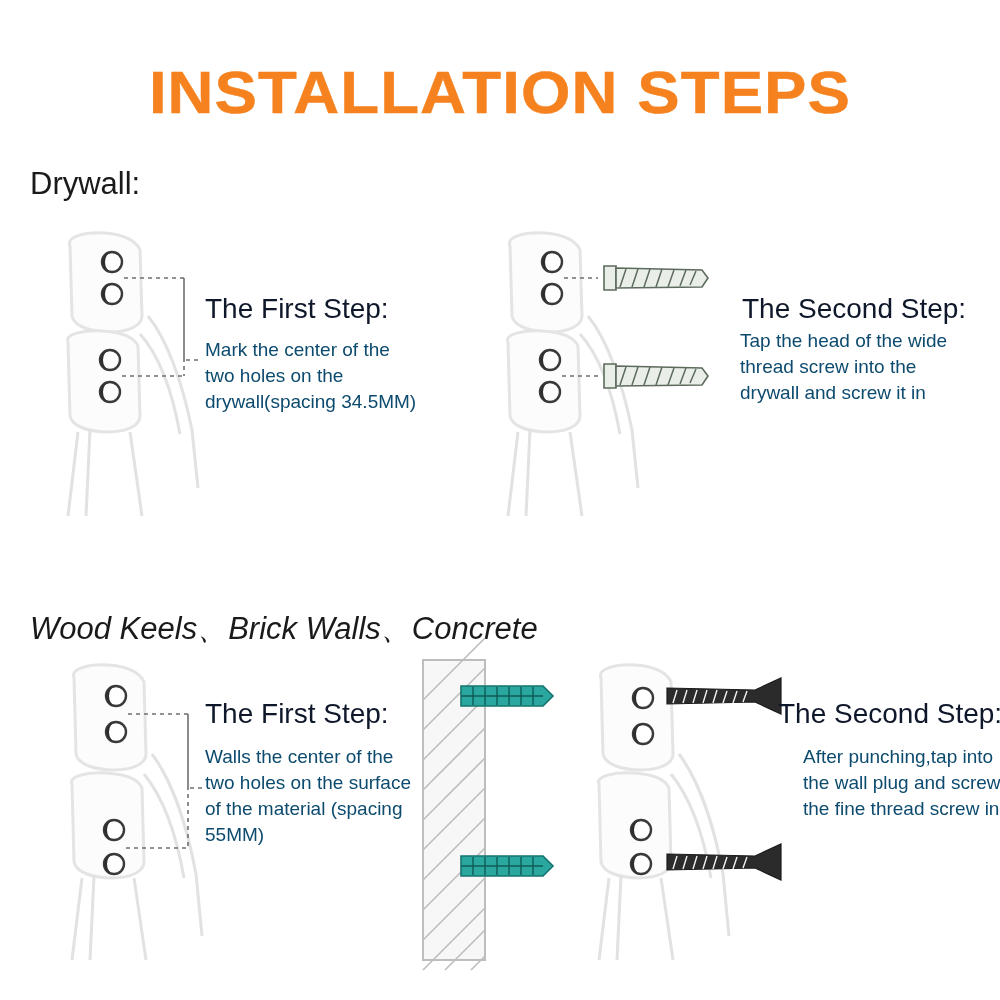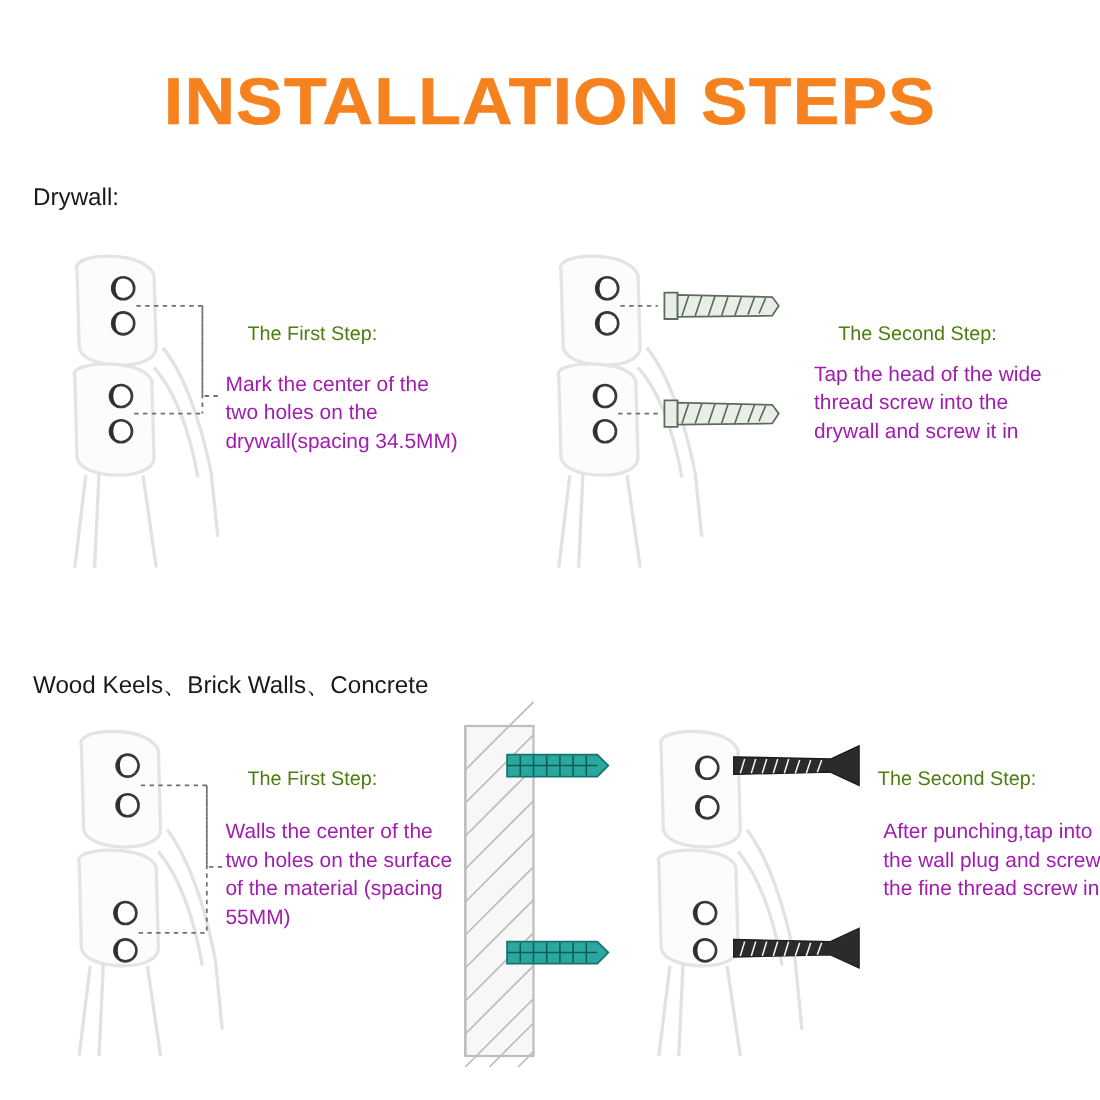--- a/index.html
+++ b/index.html
@@ -33,40 +33,39 @@
     font-size: 60px;
     letter-spacing: 1px;
     color: #F5821F;
     transform: scaleX(1.06);
     -webkit-text-stroke: 0.5px #F5821F;
   }
 
   
   .section-heading {
     position: absolute;
-    font-size: 22px;
+    font-size: 31px;
     color: #1a1a1a;
     white-space: nowrap;
   }
   #heading-drywall { left: 30px; top: 166px; }
-  #heading-hard    { left: 30px; top: 608px; }
+  #heading-hard    { left: 30px; top: 608px; font-style: italic; }
 
   
   .step-title {
     position: absolute;
-    font-size: 18px;
-    color: #4d7c0f;
+    font-size: 28px;
+    color: #0f172a;
     white-space: nowrap;
-    margin-left: 20px;
   }
   .step-body {
     position: absolute;
     font-size: 19px;
     line-height: 26px;
-    color: #a21caf;
+    color: #0c4a6e;
   }
 
   #s1-title { left: 205px; top: 293px; }
   #s1-body  { left: 205px; top: 337px; width: 215px; }
 
   #s2-title { left: 742px; top: 293px; }
   #s2-body  { left: 740px; top: 328px; width: 230px; }
 
   #s3-title { left: 205px; top: 698px; }
   #s3-body  { left: 205px; top: 744px; width: 215px; }

